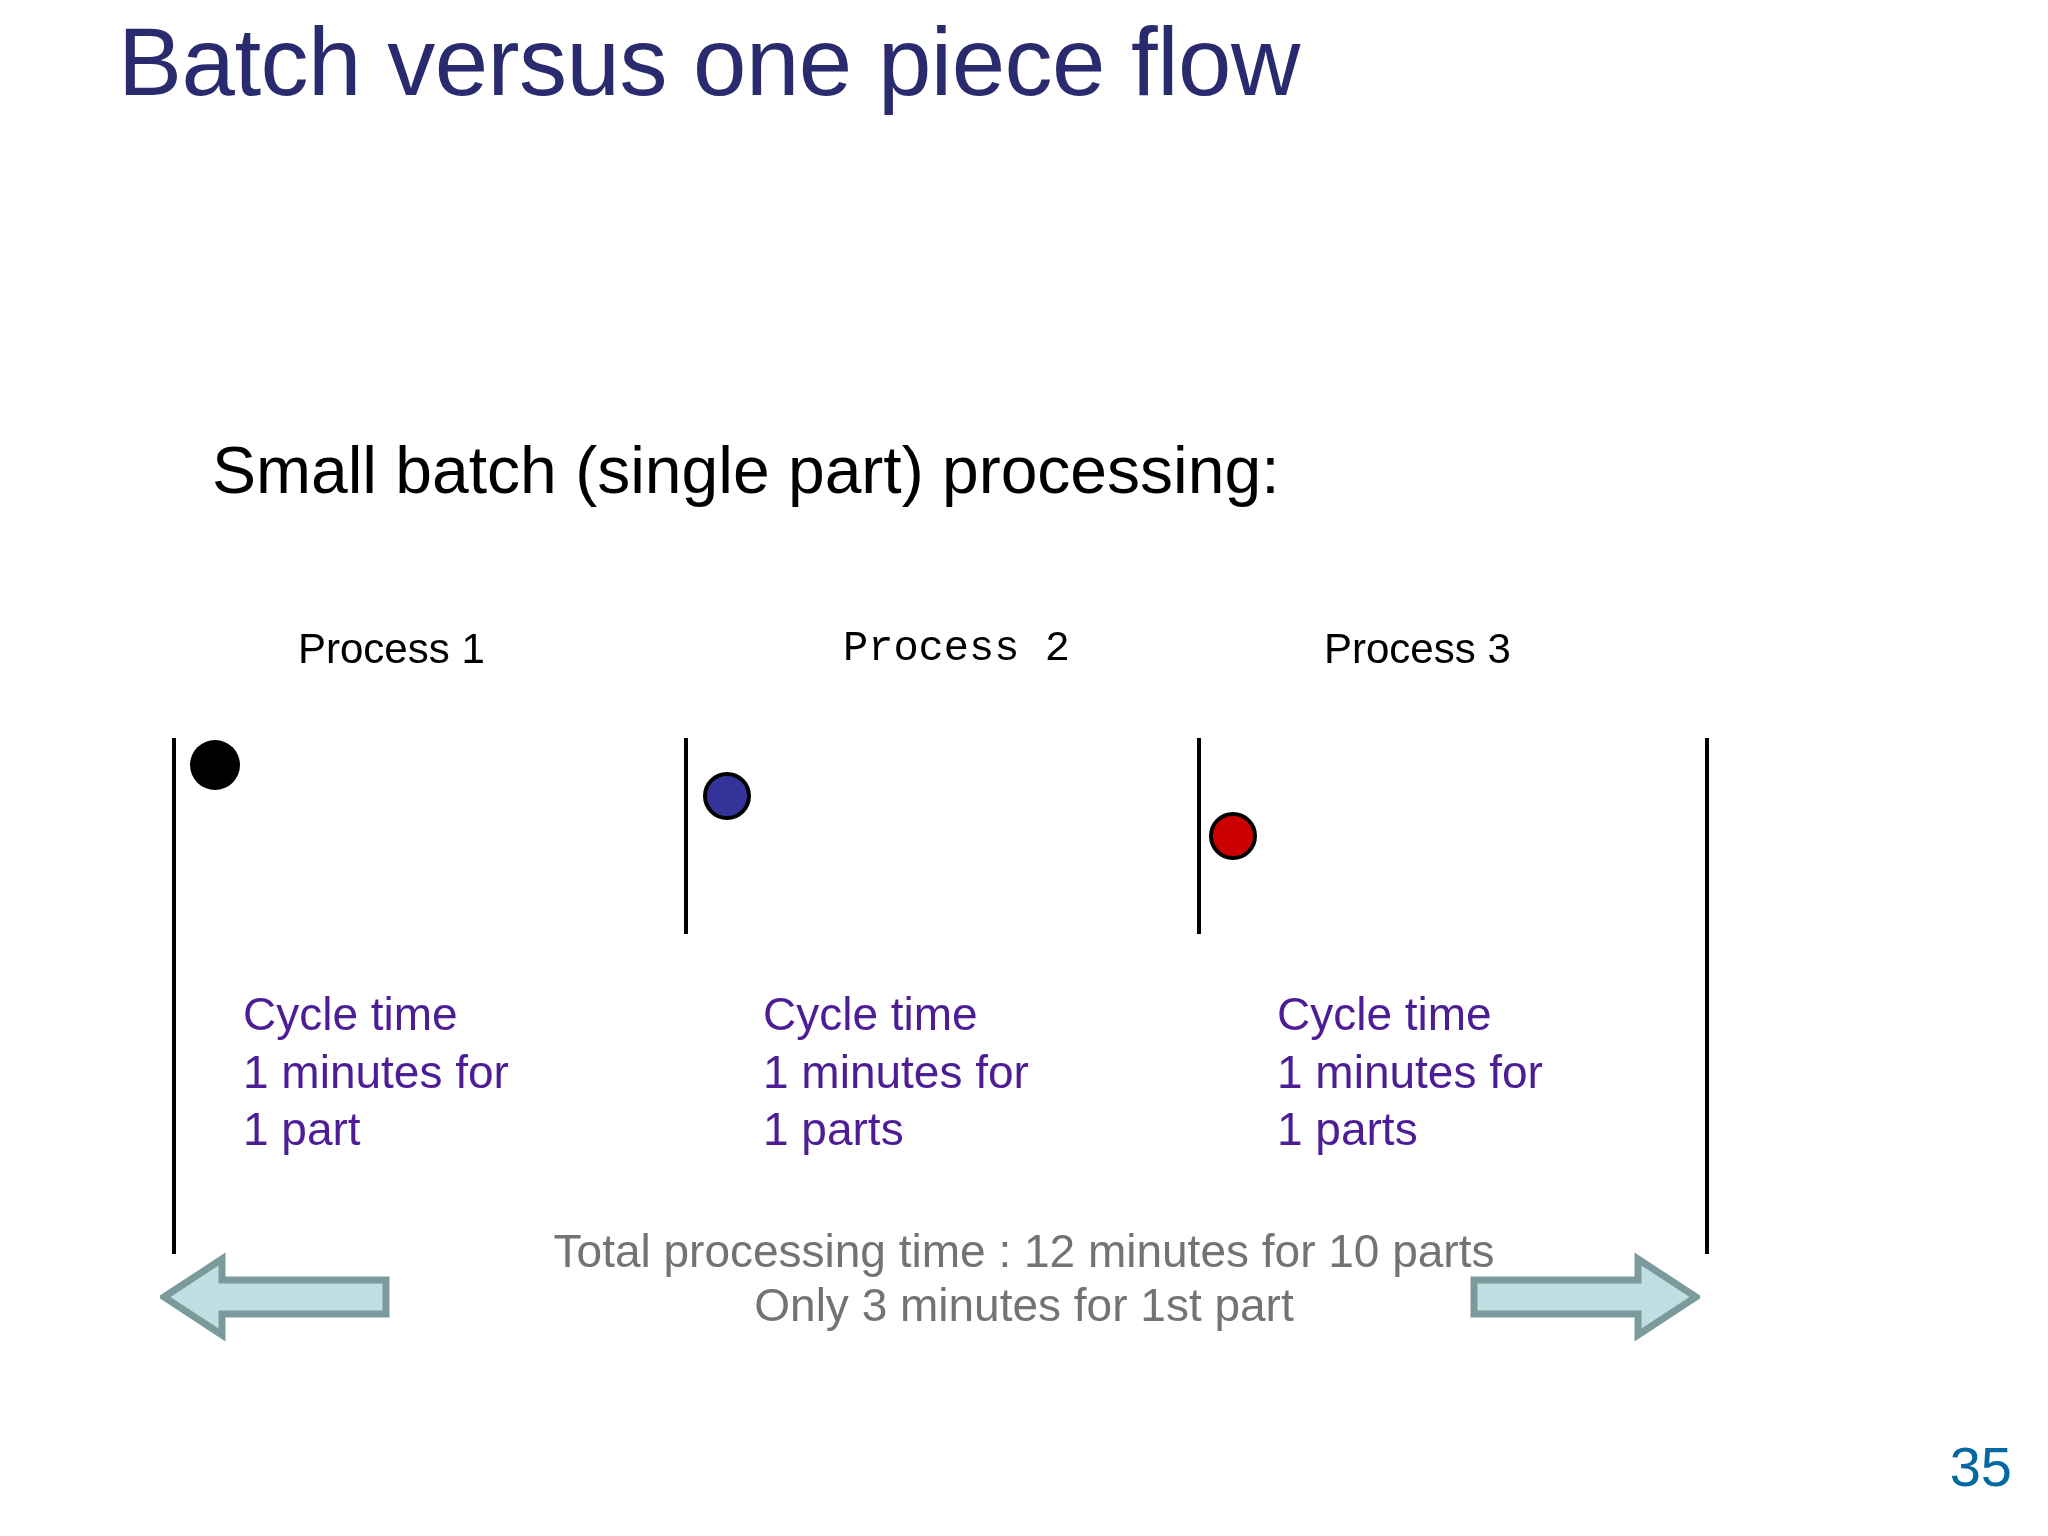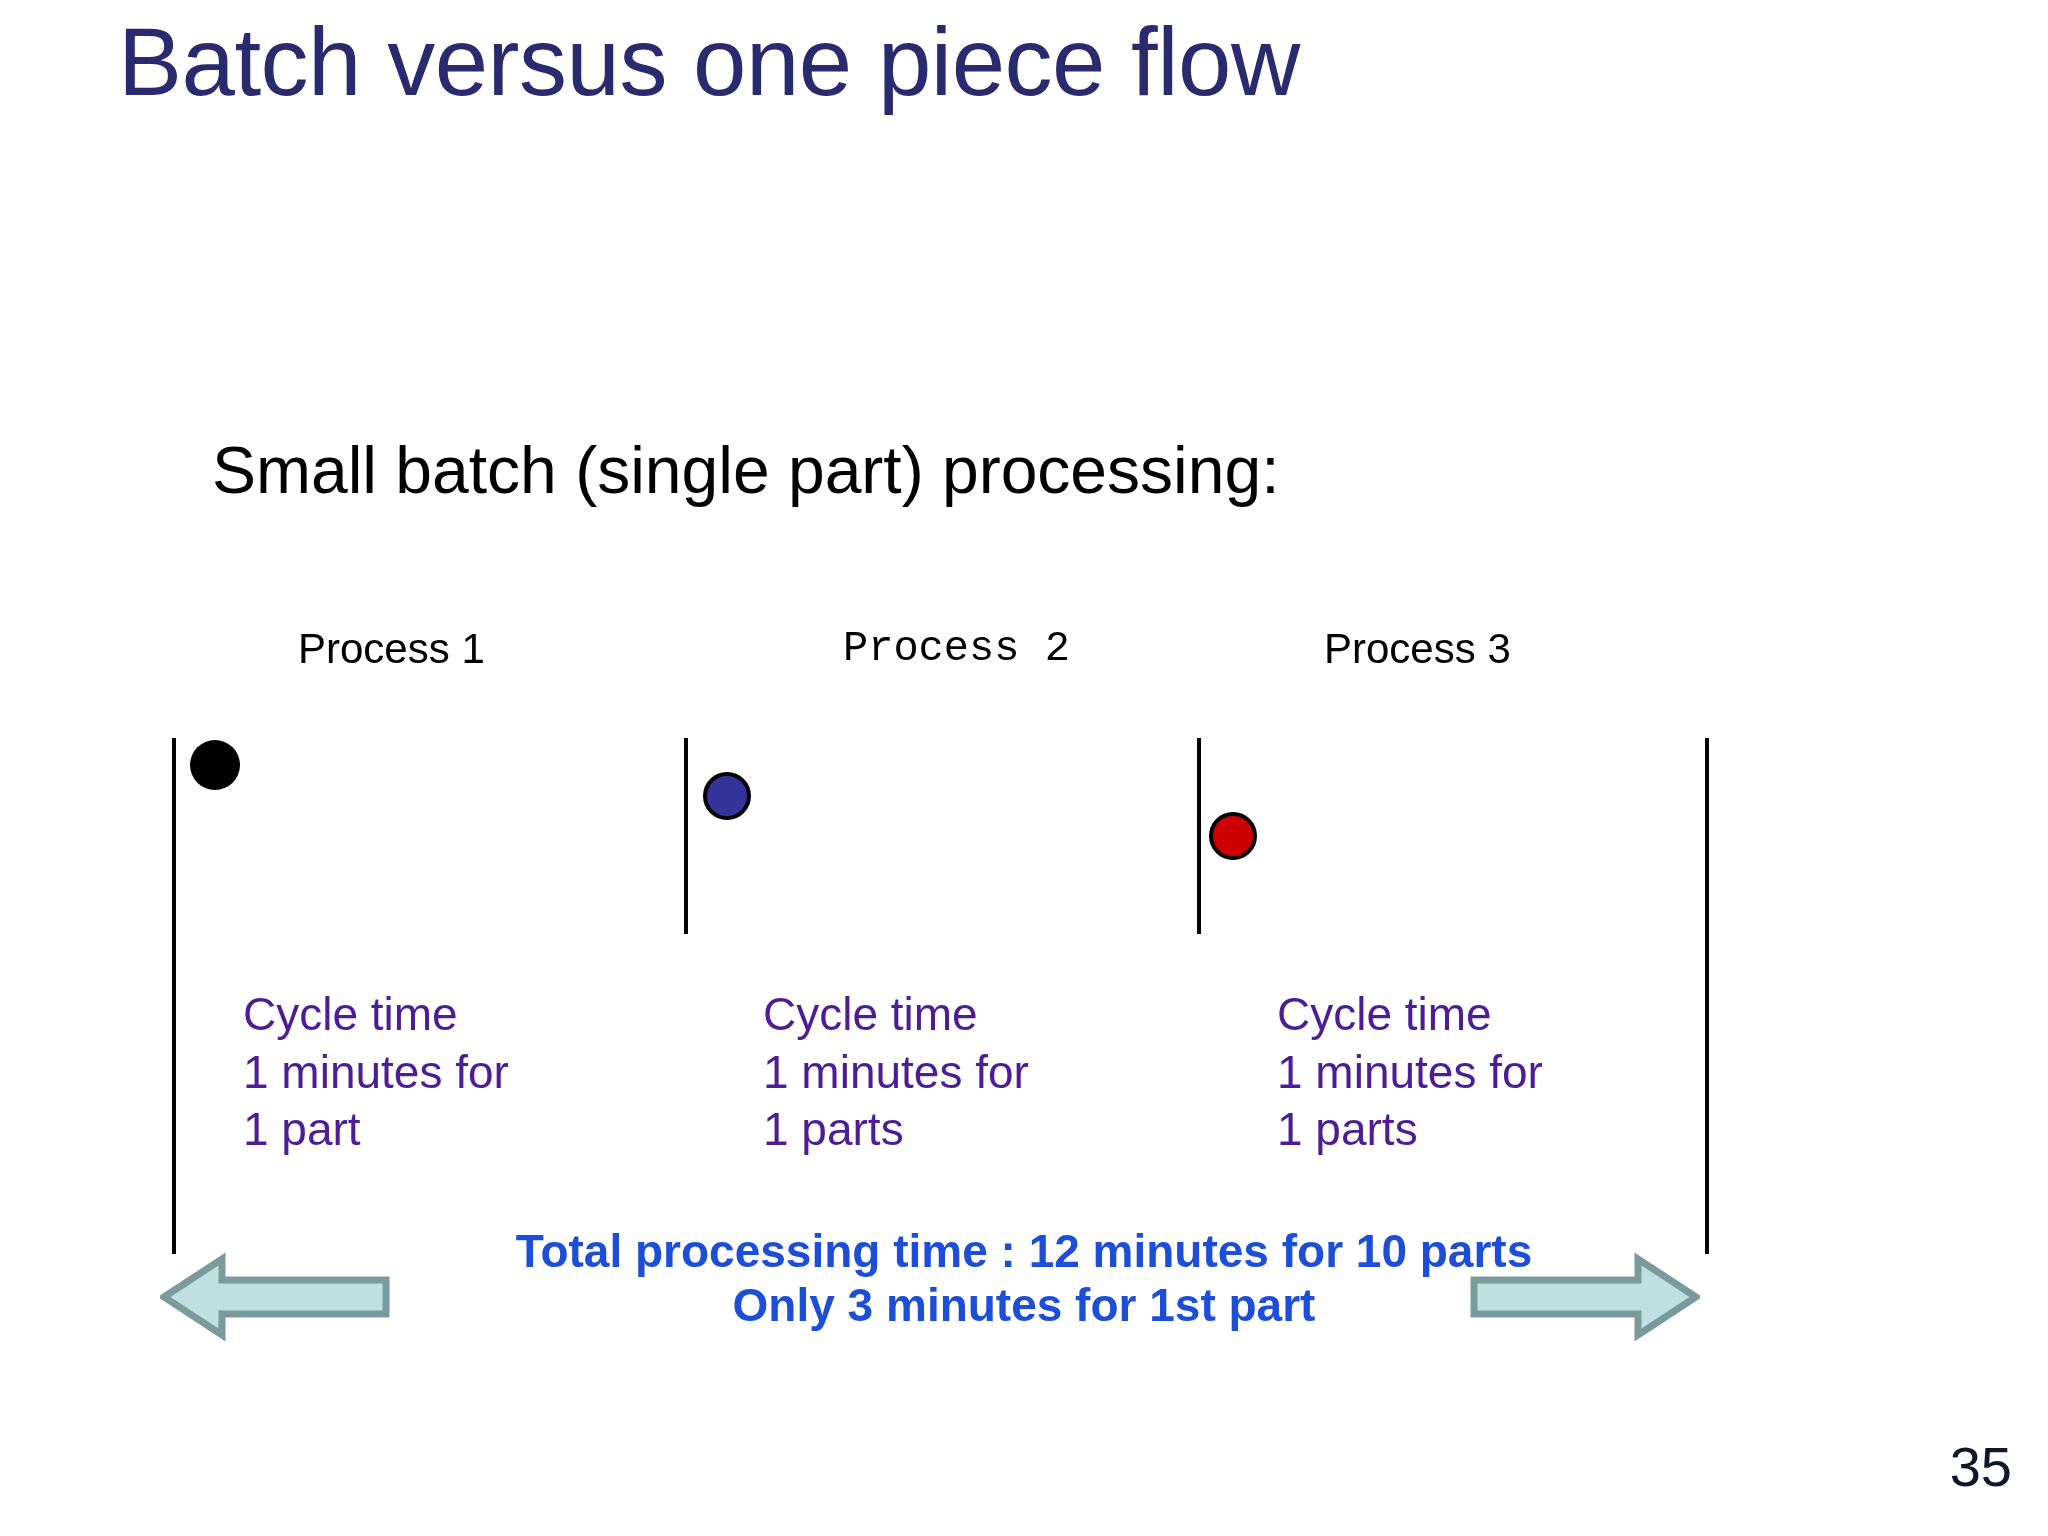--- a/index.html
+++ b/index.html
@@ -103,41 +103,41 @@
   .cycle-line { display: block; }
 
   
   #summary {
     position: absolute;
     left: 0;
     top: 1224px;
     width: 2048px;
     text-align: center;
     font-size: 46px;
-    font-weight: bold;
+    font-weight: normal;
     line-height: 1.18;
-    color: #1d4ed8;
+    color: #737373;
   }
   .summary-line { display: block; }
 
   
   .flow-arrow {
     position: absolute;
     top: 1252px;
   }
   #arrow-left  { left: 160px; }
   #arrow-right { left: 1470px; }
 
   
   #page-number {
     position: absolute;
     right: 36px;
     top: 1434px;
     font-size: 56px;
-    color: #0f172a;
+    color: #0369a1;
   }
 </style>
 </head>
 <body>
 
 <div id="slide">
 
   <div id="subtitle">Small batch (single part) processing:</div>
 
   <div id="slide-title">Batch versus one piece flow</div>

